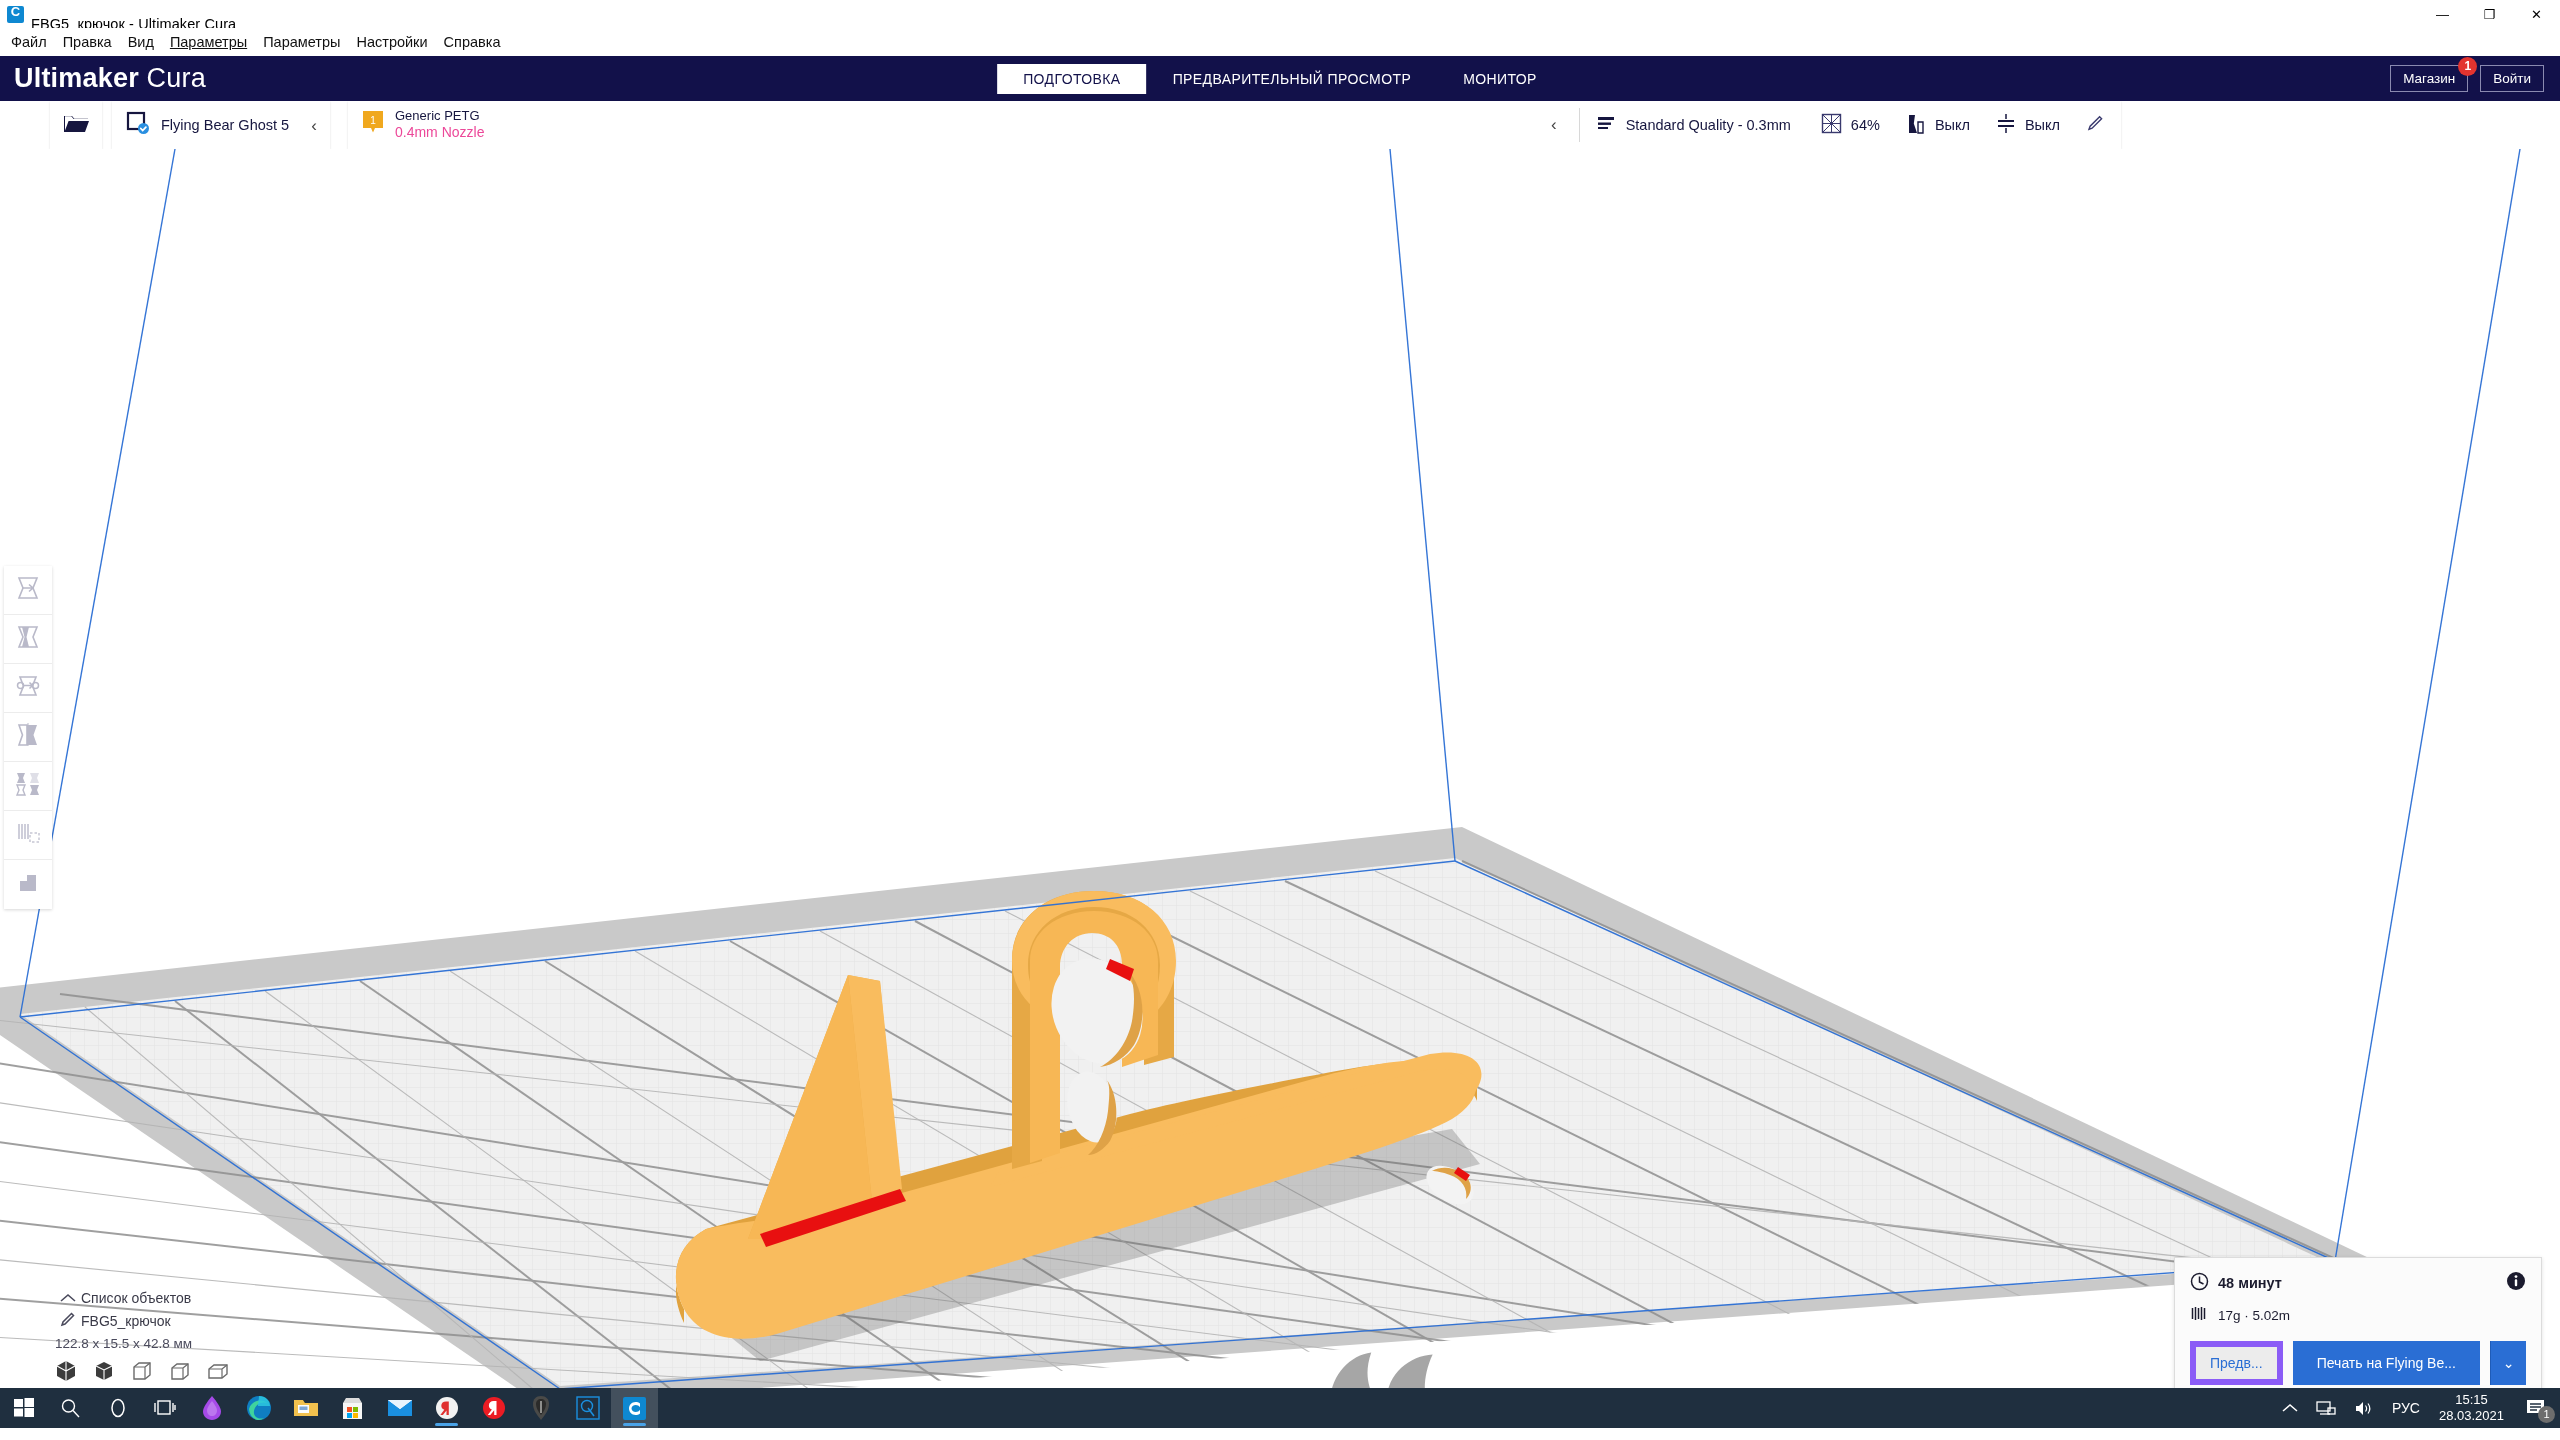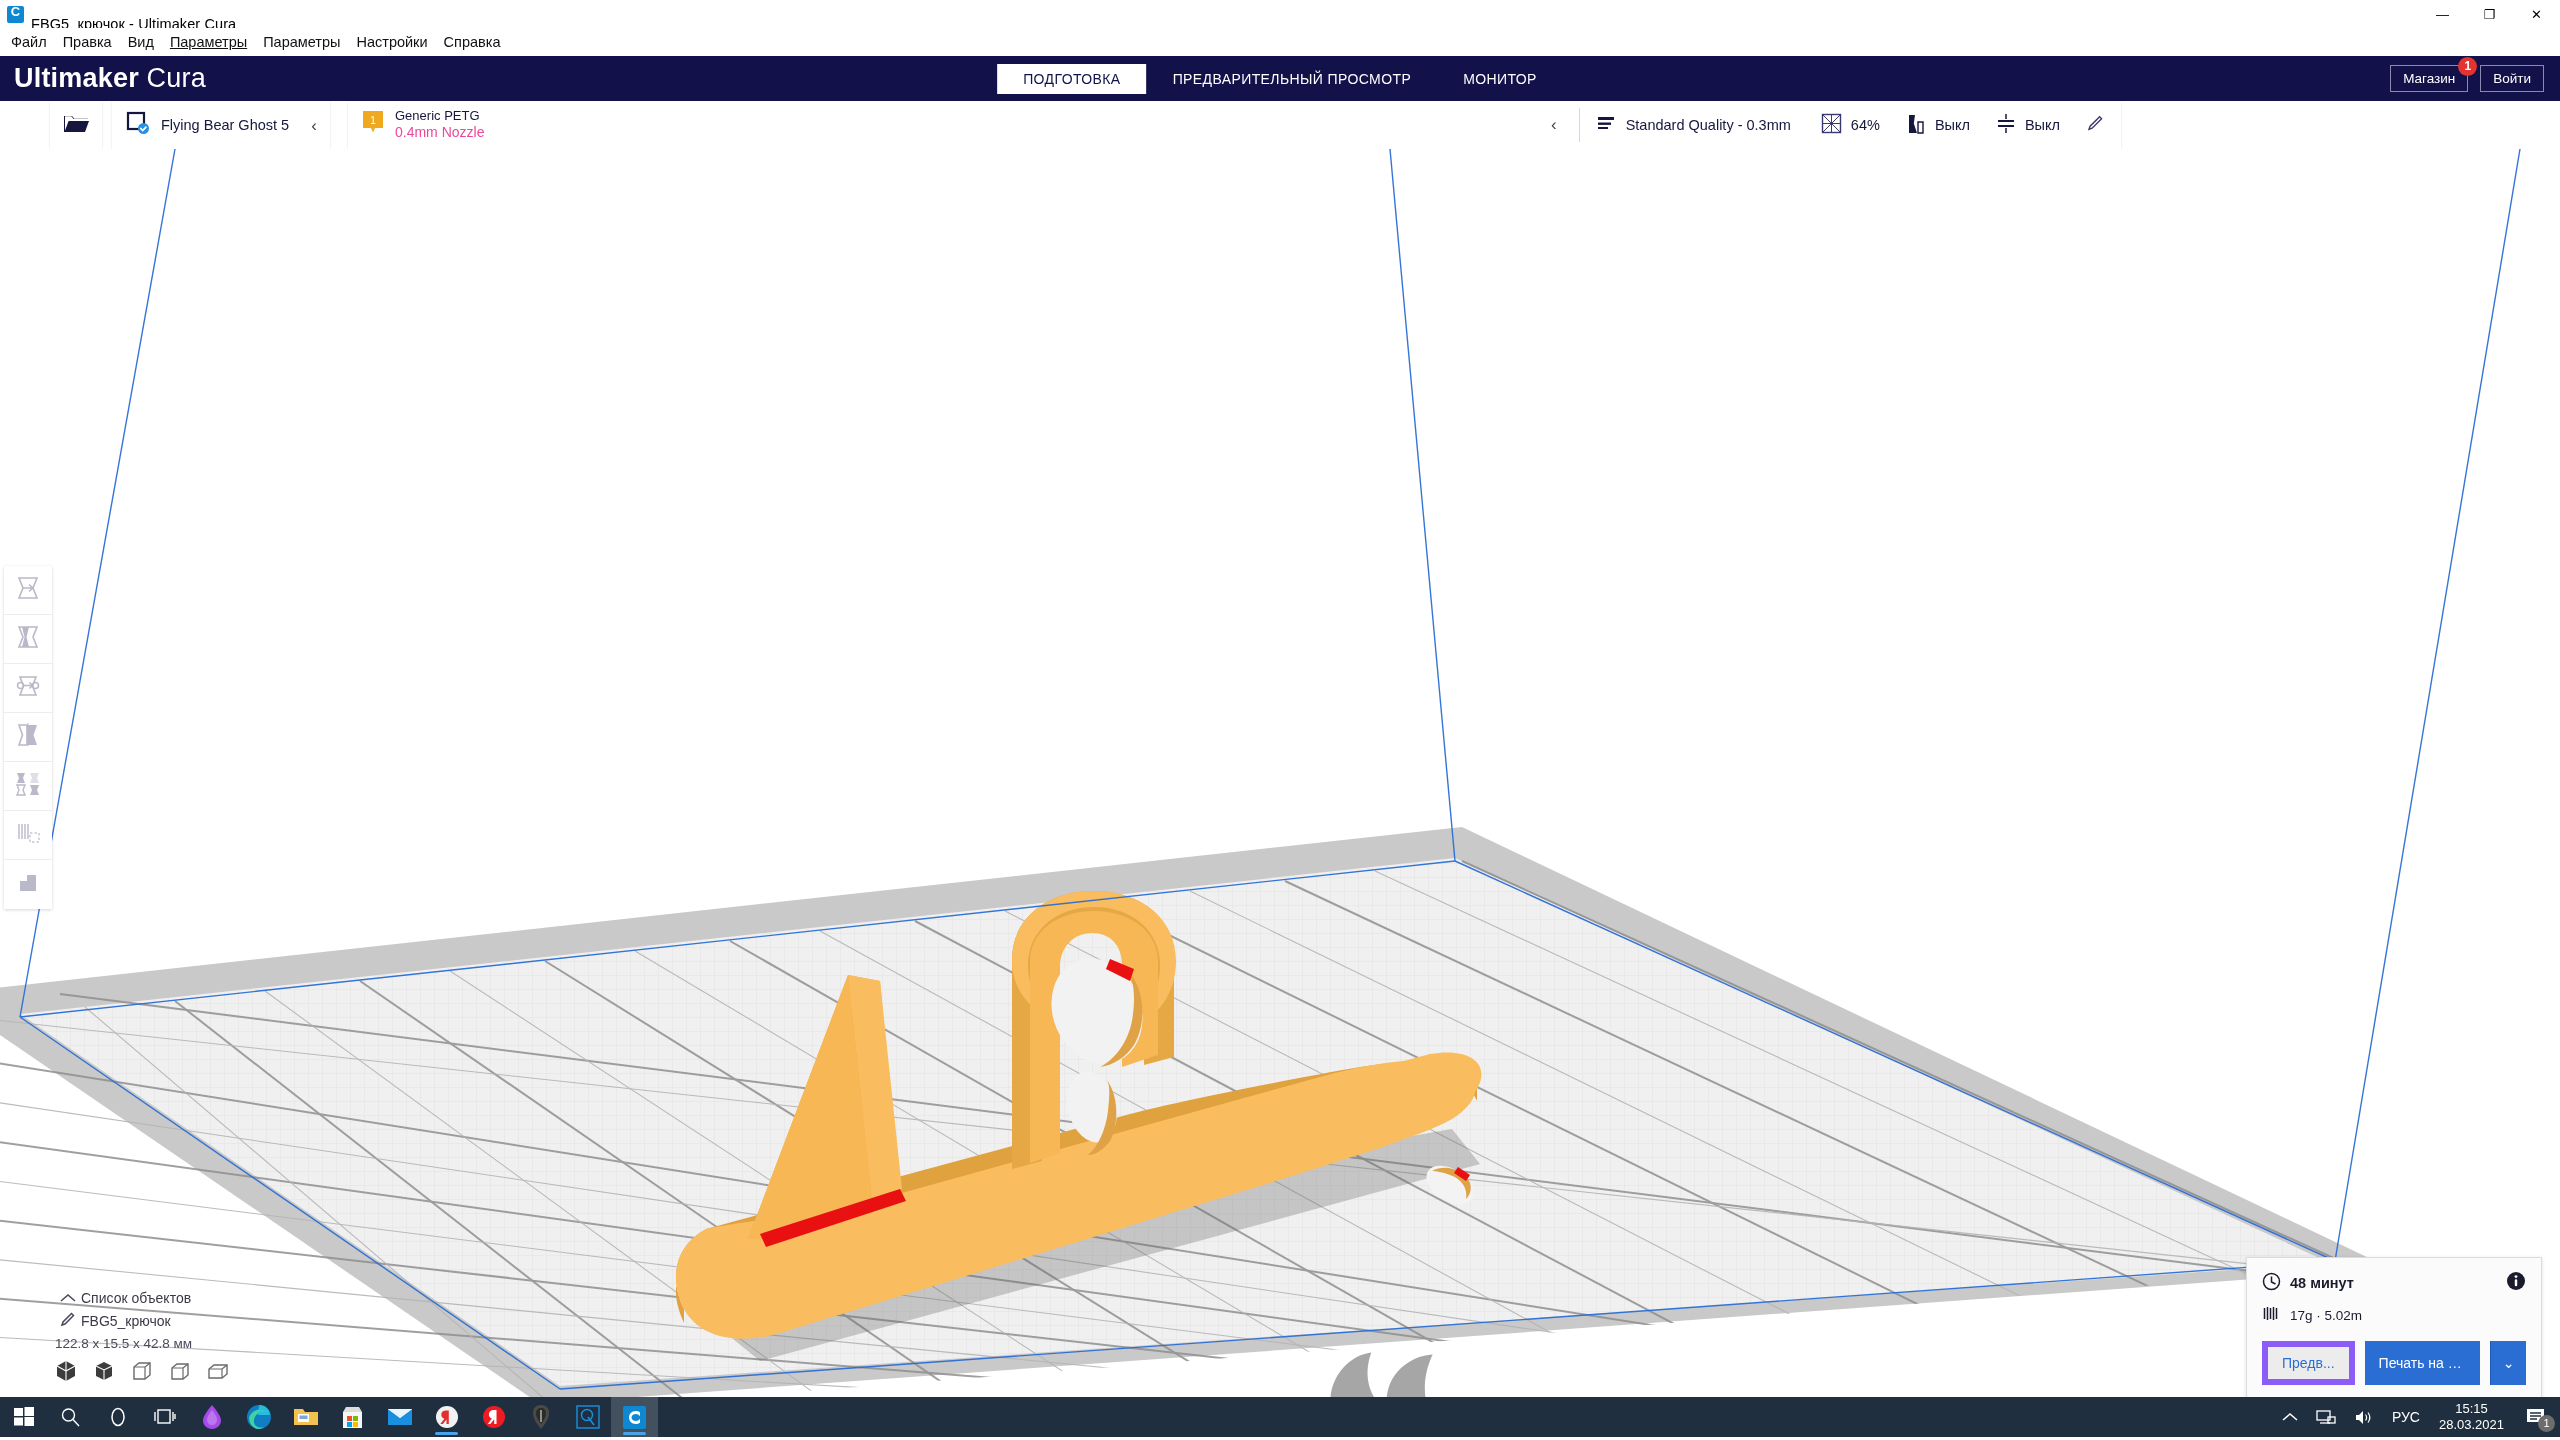--- a/index.html
+++ b/index.html
@@ -143,21 +143,21 @@
     position: absolute; left: 55px; bottom: 55px; width: 300px;
     font-size: 14px; color: #3a3a48;
   }
   .ol-row { display: flex; align-items: center; margin-bottom: 5px; }
   .ol-row .ic { width: 26px; text-align: center; color: #4a4a5c; }
   .ol-dims { font-size: 13.5px; color: #4a4a5c; margin-bottom: 9px; }
   .view-icons { display: flex; gap: 16px; align-items: flex-end; }
 
   
   .print-panel {
-    position: absolute; right: 18px; bottom: 40px; width: 296px;
+    position: absolute; right: 18px; bottom: 40px; width: 368px;
     background: #fbfbfb; border: 1px solid #dcdcdc;
     padding: 13px 15px 14px 15px;
     box-shadow: 0 1px 4px rgba(0,0,0,.12);
   }
   .pp-row { display: flex; align-items: center; }
   .pp-time { font-size: 14.5px; font-weight: bold; color: #1b1b2e; margin-left: 9px; }
   .pp-mat { font-size: 13.5px; color: #1b1b2e; margin-left: 9px; }
   .pp-info-ico { margin-left: auto; }
   .pp-buttons { display: flex; align-items: stretch; margin-top: 14px; gap: 10px; }
   .btn-preview {
@@ -171,21 +171,21 @@
     text-overflow: ellipsis; font-family: "Liberation Sans", sans-serif;
   }
   .btn-print-arrow {
     background: #2a6ed4; color: #fff; width: 36px; border: none;
     border-left: 1px solid #1f5cb8; font-size: 14px;
     font-family: "Liberation Sans", sans-serif;
   }
 
   
   .taskbar {
-    position: absolute; bottom: 3px; left: 0; width: 2560px; height: 40px;
+    position: absolute; bottom: 12px; left: 0; width: 2560px; height: 40px;
     background: #1f2f3f;
     display: flex; align-items: center;
   }
   .tb-icon {
     width: 47px; height: 40px; display: flex; align-items: center;
     justify-content: center; position: relative; flex: none;
   }
   .tb-icon.active { background: rgba(255,255,255,.16); }
   .tb-icon.running::after {
     content:""; position: absolute; bottom: 2px; left: 12px; width: 23px;

